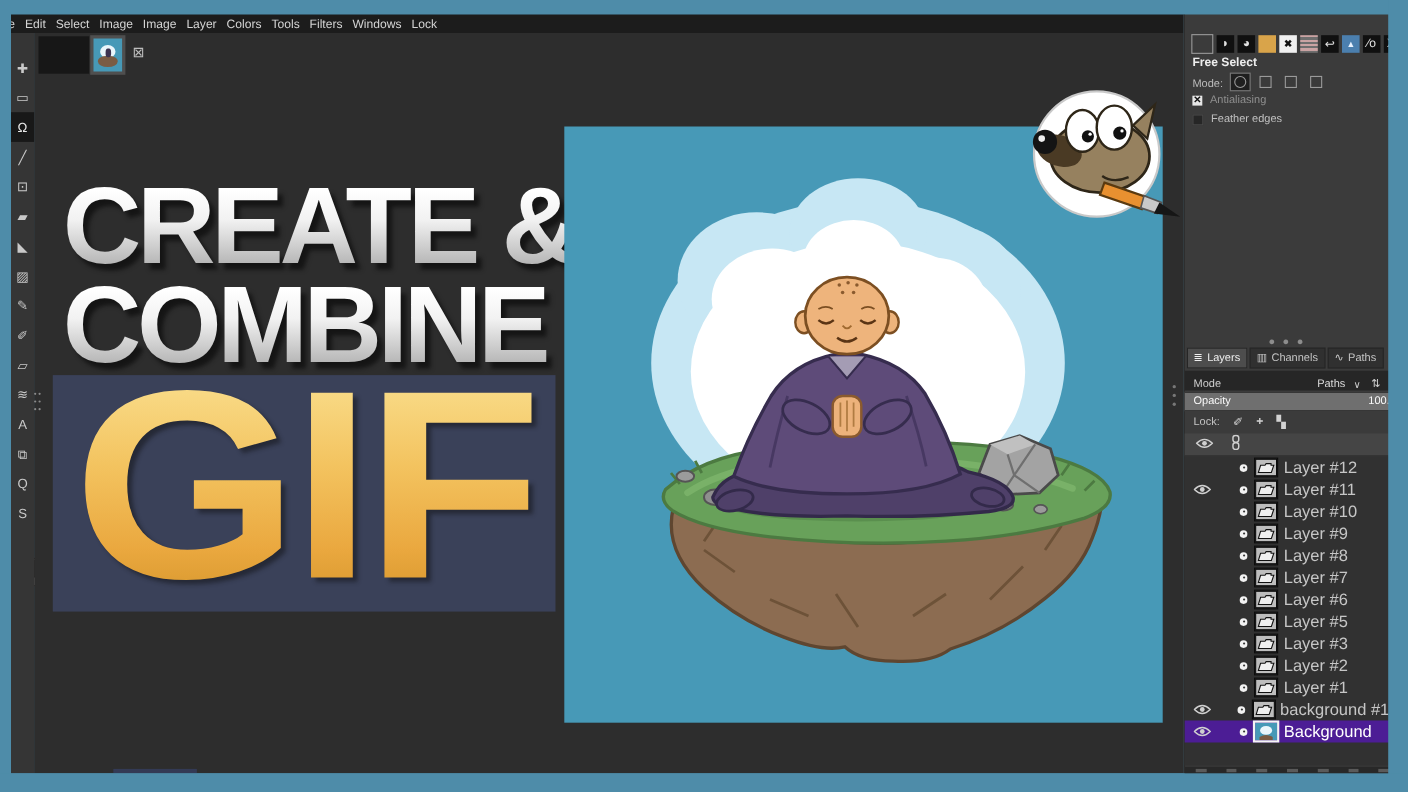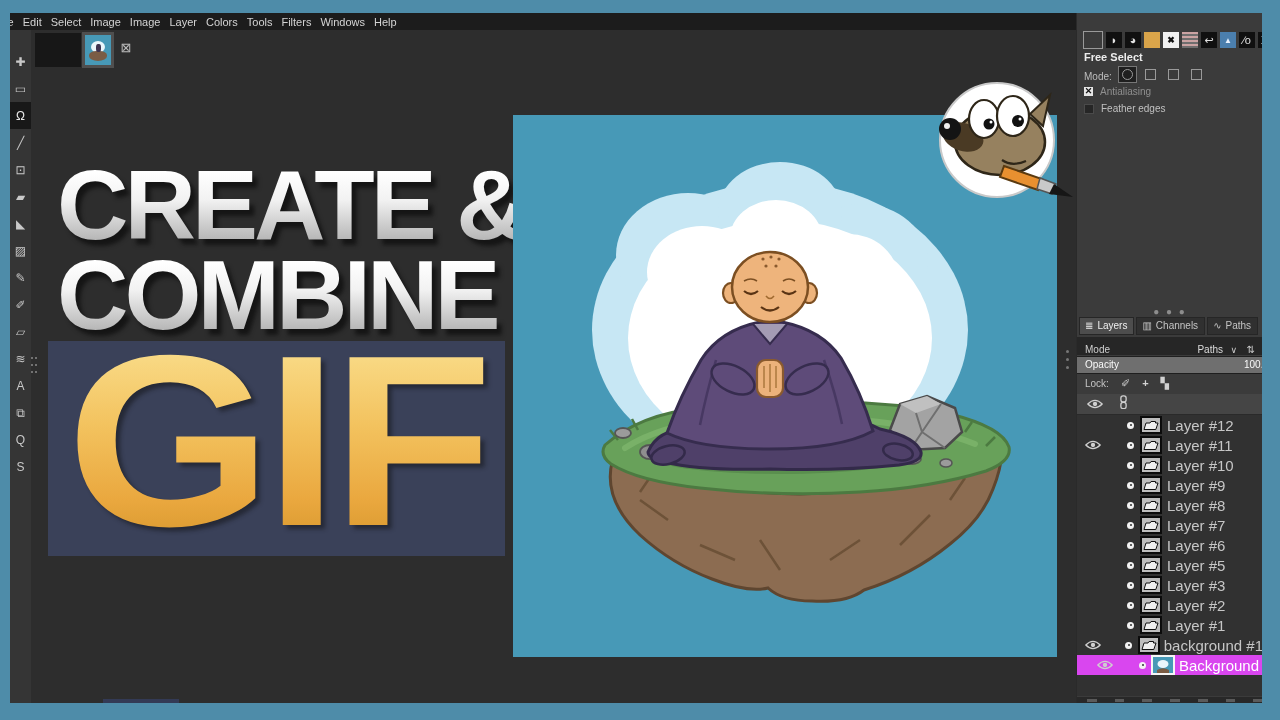--- a/index.html
+++ b/index.html
@@ -97,21 +97,21 @@
   #lopacity .val{position:absolute;right:-6px;top:2px;font-size:10px;color:#fafafa;}
   #llock{left:0;top:360px;width:186px;height:20px;display:flex;align-items:center;gap:12px;}
   #llock .lab{font-size:10px;color:#c4c4c4;margin-left:8px;}
   #llock .lico{font-size:11px;color:#d2d2d2;}
   #lvis{left:0;top:381px;width:186px;height:20px;background:#454545;border-bottom:1px solid #2a2a2a;
     display:flex;align-items:center;}
   #lvis .eye{margin-left:10px;}
   #lvis .chain{margin-left:16px;}
   #llist{left:0;top:402px;width:186px;height:281px;background:#313131;}
   .lrow{width:186px;height:20px;display:flex;align-items:center;}
-  .lrow.selected{background:#d946ef;padding-left:12px;}
+  .lrow.selected{background:#4c1d95;}
   .c-eye{width:24px;padding-left:8px;display:flex;align-items:center;}
   .c-sp{width:18px;}
   .c-dot{width:14px;display:flex;align-items:center;}
   .c-dot i{width:7px;height:7px;border-radius:50%;background:#f2f2f2;display:block;position:relative;}
   .c-dot i::after{content:"";position:absolute;left:2.5px;top:2.5px;width:2px;height:2px;border-radius:50%;background:#333;}
   .c-th{width:26px;display:flex;align-items:center;}
   .c-th .fr{outline:1px solid #0c0c0c;display:flex;}
   .c-th .fr.sel{outline:2px solid #f5f5f5;}
   .c-name{font-size:15px;color:#c6c6c6;white-space:nowrap;}
   .lrow.selected .c-name{color:#ffffff;}
@@ -128,21 +128,21 @@
       <span class="mi">File</span>
       <span class="mi">Edit</span>
       <span class="mi">Select</span>
       <span class="mi">Image</span>
       <span class="mi">Image</span>
       <span class="mi">Layer</span>
       <span class="mi">Colors</span>
       <span class="mi">Tools</span>
       <span class="mi">Filters</span>
       <span class="mi">Windows</span>
-      <span class="mi">Help</span>
+      <span class="mi">Lock</span>
     </div>
 
   <div id="toolbar" class="abs">
     <div id="tools-col" style="padding-top:18px;">
         <div class="tool">
           <span>✚</span>
         </div>
         <div class="tool">
           <span>▭</span>
         </div>

